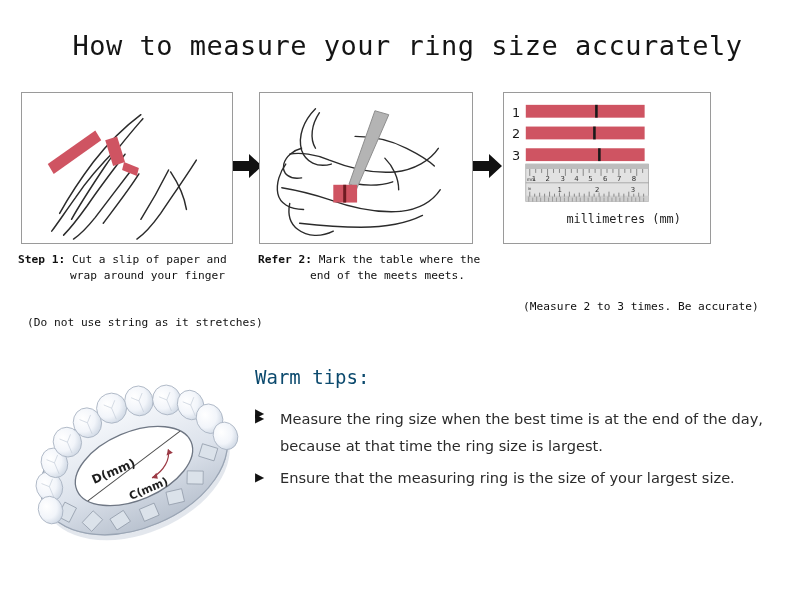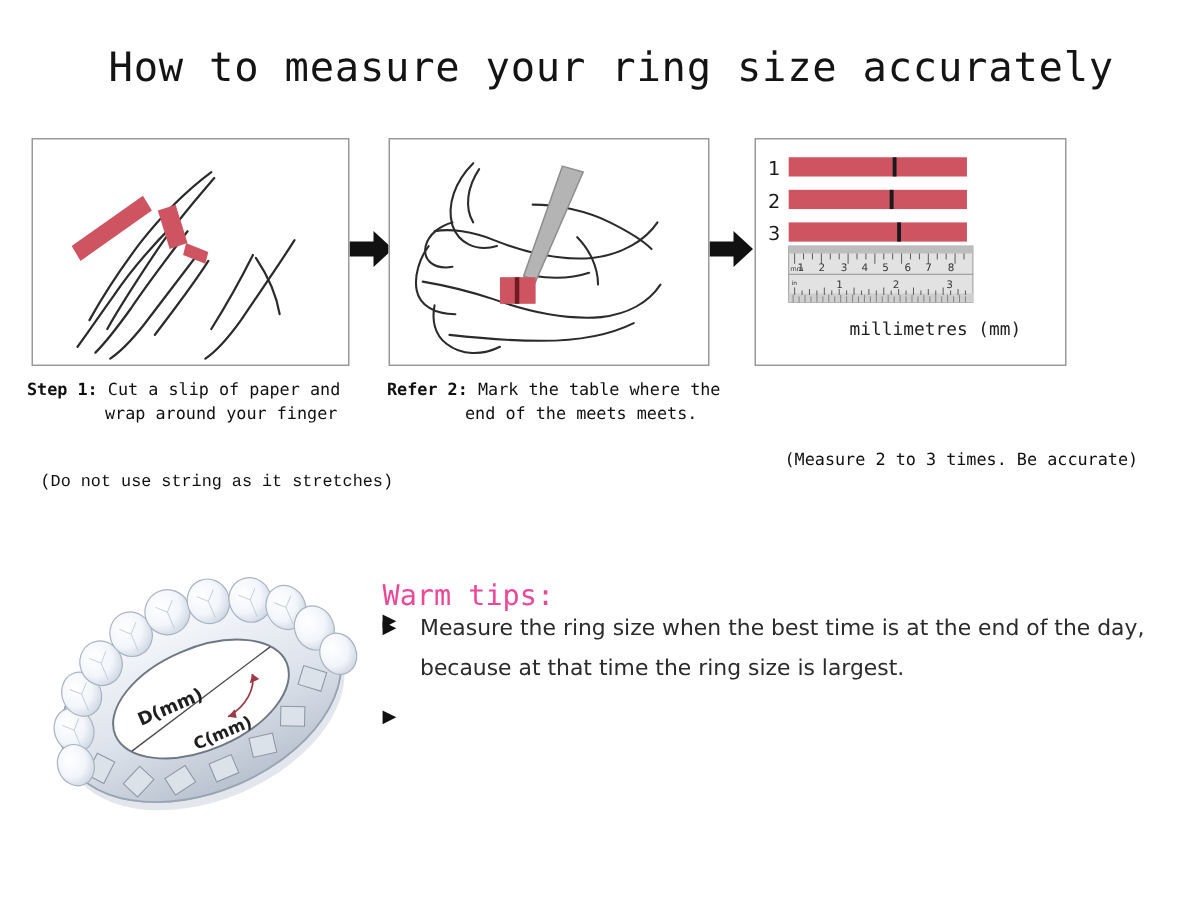--- a/index.html
+++ b/index.html
@@ -71,39 +71,38 @@
   .cap-l2 { display:block; padding-left: 52px; }
   .cap3-l2 { display:block; padding-left: 55px; }
 
   .note {
     position: absolute;
     font-family: "DejaVu Sans Mono", monospace;
     font-size: 11.2px;
     color: #101010;
     white-space: nowrap;
   }
-  #note1 { left: 27px;  top: 316px; font-family: Liberation Mono, monospace; }
+  #note1 { left: 27px;  top: 316px; }
   #note3 { left: 523px; top: 300px; }
 
   
   #ring-wrap {
     position: absolute;
     left: 18px; top: 348px;
     width: 232px; height: 228px;
   }
   #ring-wrap svg { display:block; width:100%; height:100%; }
 
   
   #tips-title {
     position: absolute;
     left: 255px; top: 366px;
     font-family: "DejaVu Sans Mono", monospace;
     font-size: 19px;
-    color: #ec4899;
-    margin-top: 20px;
+    color: #0c4a6e;
   }
   #tips-list {
     position: absolute;
     left: 255px; top: 400px;
     width: 520px;
   }
   .tip {
     position: relative;
     padding-left: 25px;
     margin-bottom: 5px;
@@ -421,16 +420,17 @@
   <div id="tips-list">
     <div class="tip">
       <span class="bullet">▶</span>
     </div>
     <div class="tip">
       <span class="bullet">▶</span>
       <span>Measure the ring size when the best time is at the end of the day, because at that time the ring size is largest.</span>
     </div>
     <div class="tip">
       <span class="bullet">▶</span>
+      <span>Ensure that the measuring ring is the size of your largest size.</span>
     </div>
   </div>
 
 </div>
 
 </body></html>

